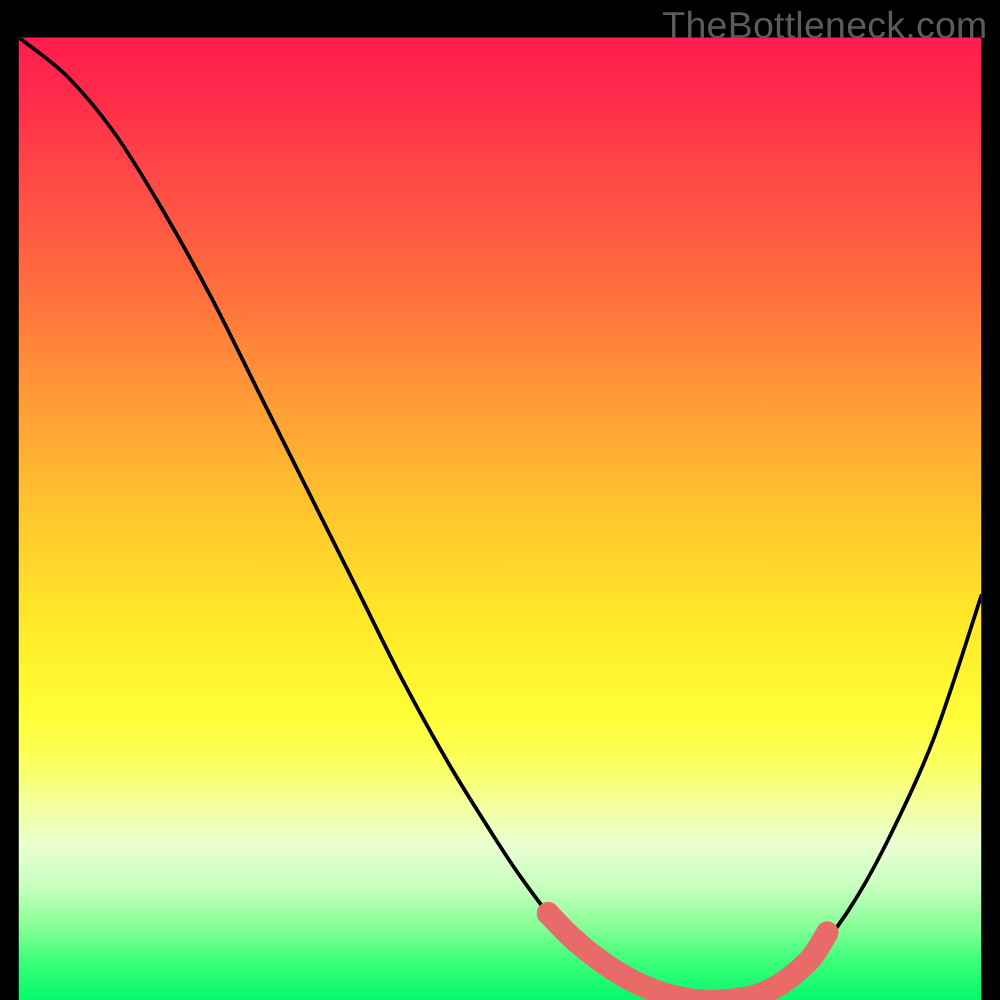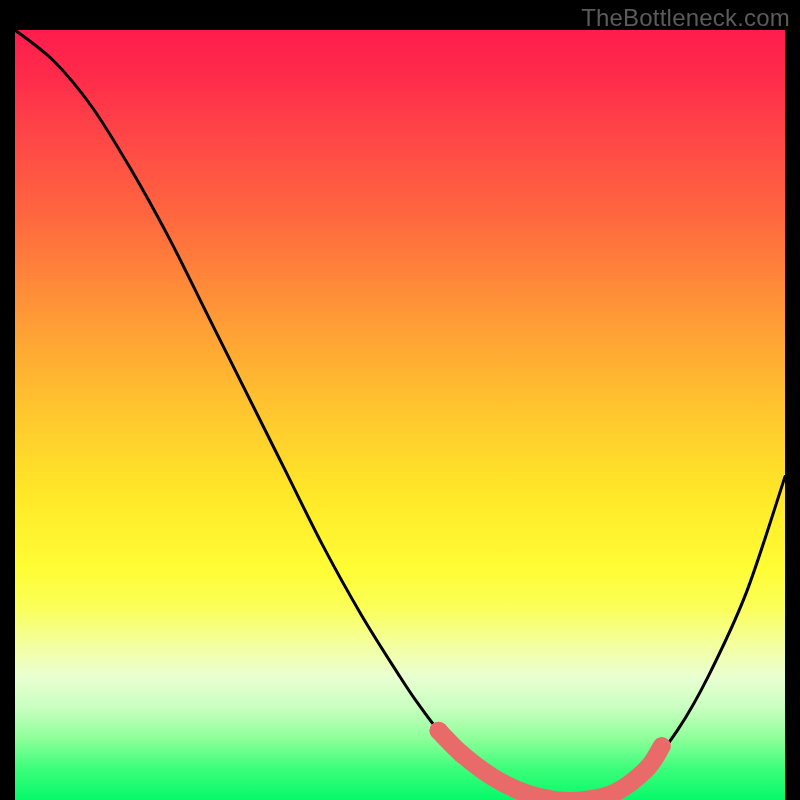--- a/index.html
+++ b/index.html
@@ -15,21 +15,21 @@
     position: relative;
     width: 800px;
     height: 800px;
     background: #000;
   }
   .watermark {
     position: absolute;
     top: 4px;
     right: 10px;
     color: #5b5b5b;
-    font-size: 24px;
+    font-size: 30px;
     font-weight: 400;
     letter-spacing: 0.2px;
     z-index: 20;
   }
   .plot-area {
     position: absolute;
     left: 15px;
     top: 30px;
     width: 770px;
     height: 770px;

